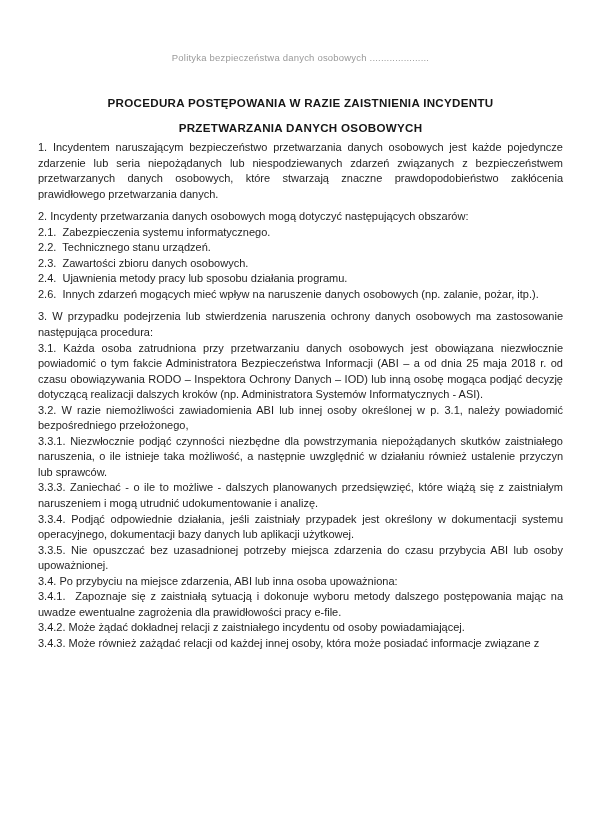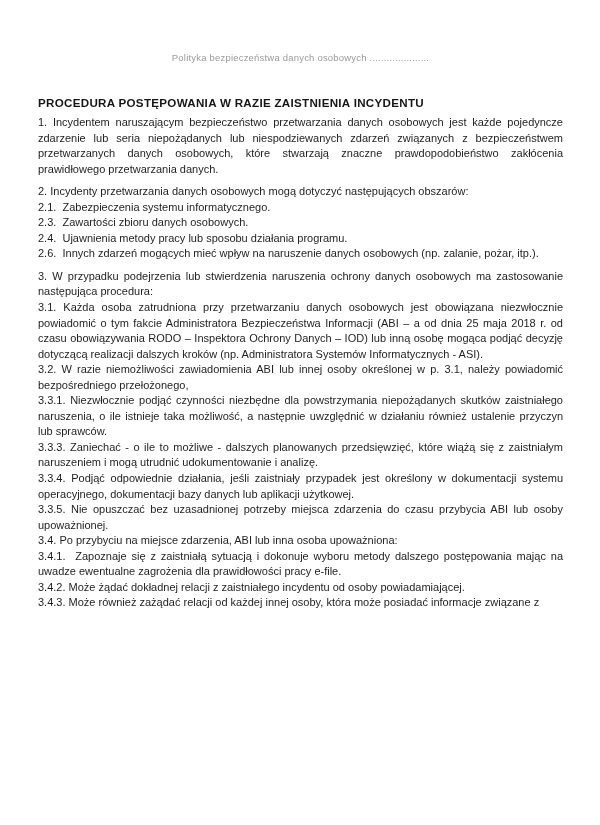--- a/index.html
+++ b/index.html
@@ -24,20 +24,21 @@
     letter-spacing: 0.2px;
     color: #9a9a9a;
     text-align: center;
   }
   .doc-title {
     margin: 27px 0 0 0;
     font-size: 11.6px;
     line-height: 25px;
     font-weight: 700;
     letter-spacing: 0.3px;
+    text-align: center;
     color: #161616;
   }
   .doc-title .title-line {
     display: block;
   }
   .doc-body {
     font-size: 11px;
     line-height: 15.55px;
     text-align: justify;
     color: #1e1e1e;
@@ -51,26 +52,28 @@
 </style>
 </head>
 <body>
 
 <div class="page">
 
   <div class="header-note">Polityka bezpieczeństwa danych osobowych .....................</div>
 
   <h1 class="doc-title">
     <span class="title-line">PROCEDURA POSTĘPOWANIA W RAZIE ZAISTNIENIA INCYDENTU</span>
+    <span class="title-line">PRZETWARZANIA DANYCH OSOBOWYCH</span>
   </h1>
 
   <div class="doc-body">
     <p class="para">1. Incydentem naruszającym bezpieczeństwo przetwarzania danych osobowych jest każde pojedyncze zdarzenie lub seria niepożądanych lub niespodziewanych zdarzeń związanych z bezpieczeństwem przetwarzanych danych osobowych, które stwarzają znaczne prawdopodobieństwo zakłócenia prawidłowego przetwarzania danych.</p>
     <p class="para gap">2. Incydenty przetwarzania danych osobowych mogą dotyczyć następujących obszarów:</p>
     <p class="para">2.1.&nbsp; Zabezpieczenia systemu informatycznego.</p>
+    <p class="para">2.2.&nbsp; Technicznego stanu urządzeń.</p>
     <p class="para">2.3.&nbsp; Zawartości zbioru danych osobowych.</p>
     <p class="para">2.4.&nbsp; Ujawnienia metody pracy lub sposobu działania programu.</p>
     <p class="para">2.6.&nbsp; Innych zdarzeń mogących mieć wpływ na naruszenie danych osobowych (np. zalanie, pożar, itp.).</p>
     <p class="para gap">3. W przypadku podejrzenia lub stwierdzenia naruszenia ochrony danych osobowych ma zastosowanie następująca procedura:</p>
     <p class="para">3.1. Każda osoba zatrudniona przy przetwarzaniu danych osobowych jest obowiązana niezwłocznie powiadomić o tym fakcie Administratora Bezpieczeństwa Informacji (ABI – a od dnia 25 maja 2018 r. od czasu obowiązywania RODO – Inspektora Ochrony Danych – IOD) lub inną osobę mogąca podjąć decyzję dotyczącą realizacji dalszych kroków (np. Administratora Systemów Informatycznych - ASI).</p>
     <p class="para">3.2. W razie niemożliwości zawiadomienia ABI lub innej osoby określonej w p. 3.1, należy powiadomić bezpośredniego przełożonego,</p>
     <p class="para">3.3.1. Niezwłocznie podjąć czynności niezbędne dla powstrzymania niepożądanych skutków zaistniałego naruszenia, o ile istnieje taka możliwość, a następnie uwzględnić w działaniu również ustalenie przyczyn lub sprawców.</p>
     <p class="para">3.3.3. Zaniechać - o ile to możliwe - dalszych planowanych przedsięwzięć, które wiążą się z zaistniałym naruszeniem i mogą utrudnić udokumentowanie i analizę.</p>
     <p class="para">3.3.4. Podjąć odpowiednie działania, jeśli zaistniały przypadek jest określony w dokumentacji systemu operacyjnego, dokumentacji bazy danych lub aplikacji użytkowej.</p>
     <p class="para">3.3.5. Nie opuszczać bez uzasadnionej potrzeby miejsca zdarzenia do czasu przybycia ABI lub osoby upoważnionej.</p>

